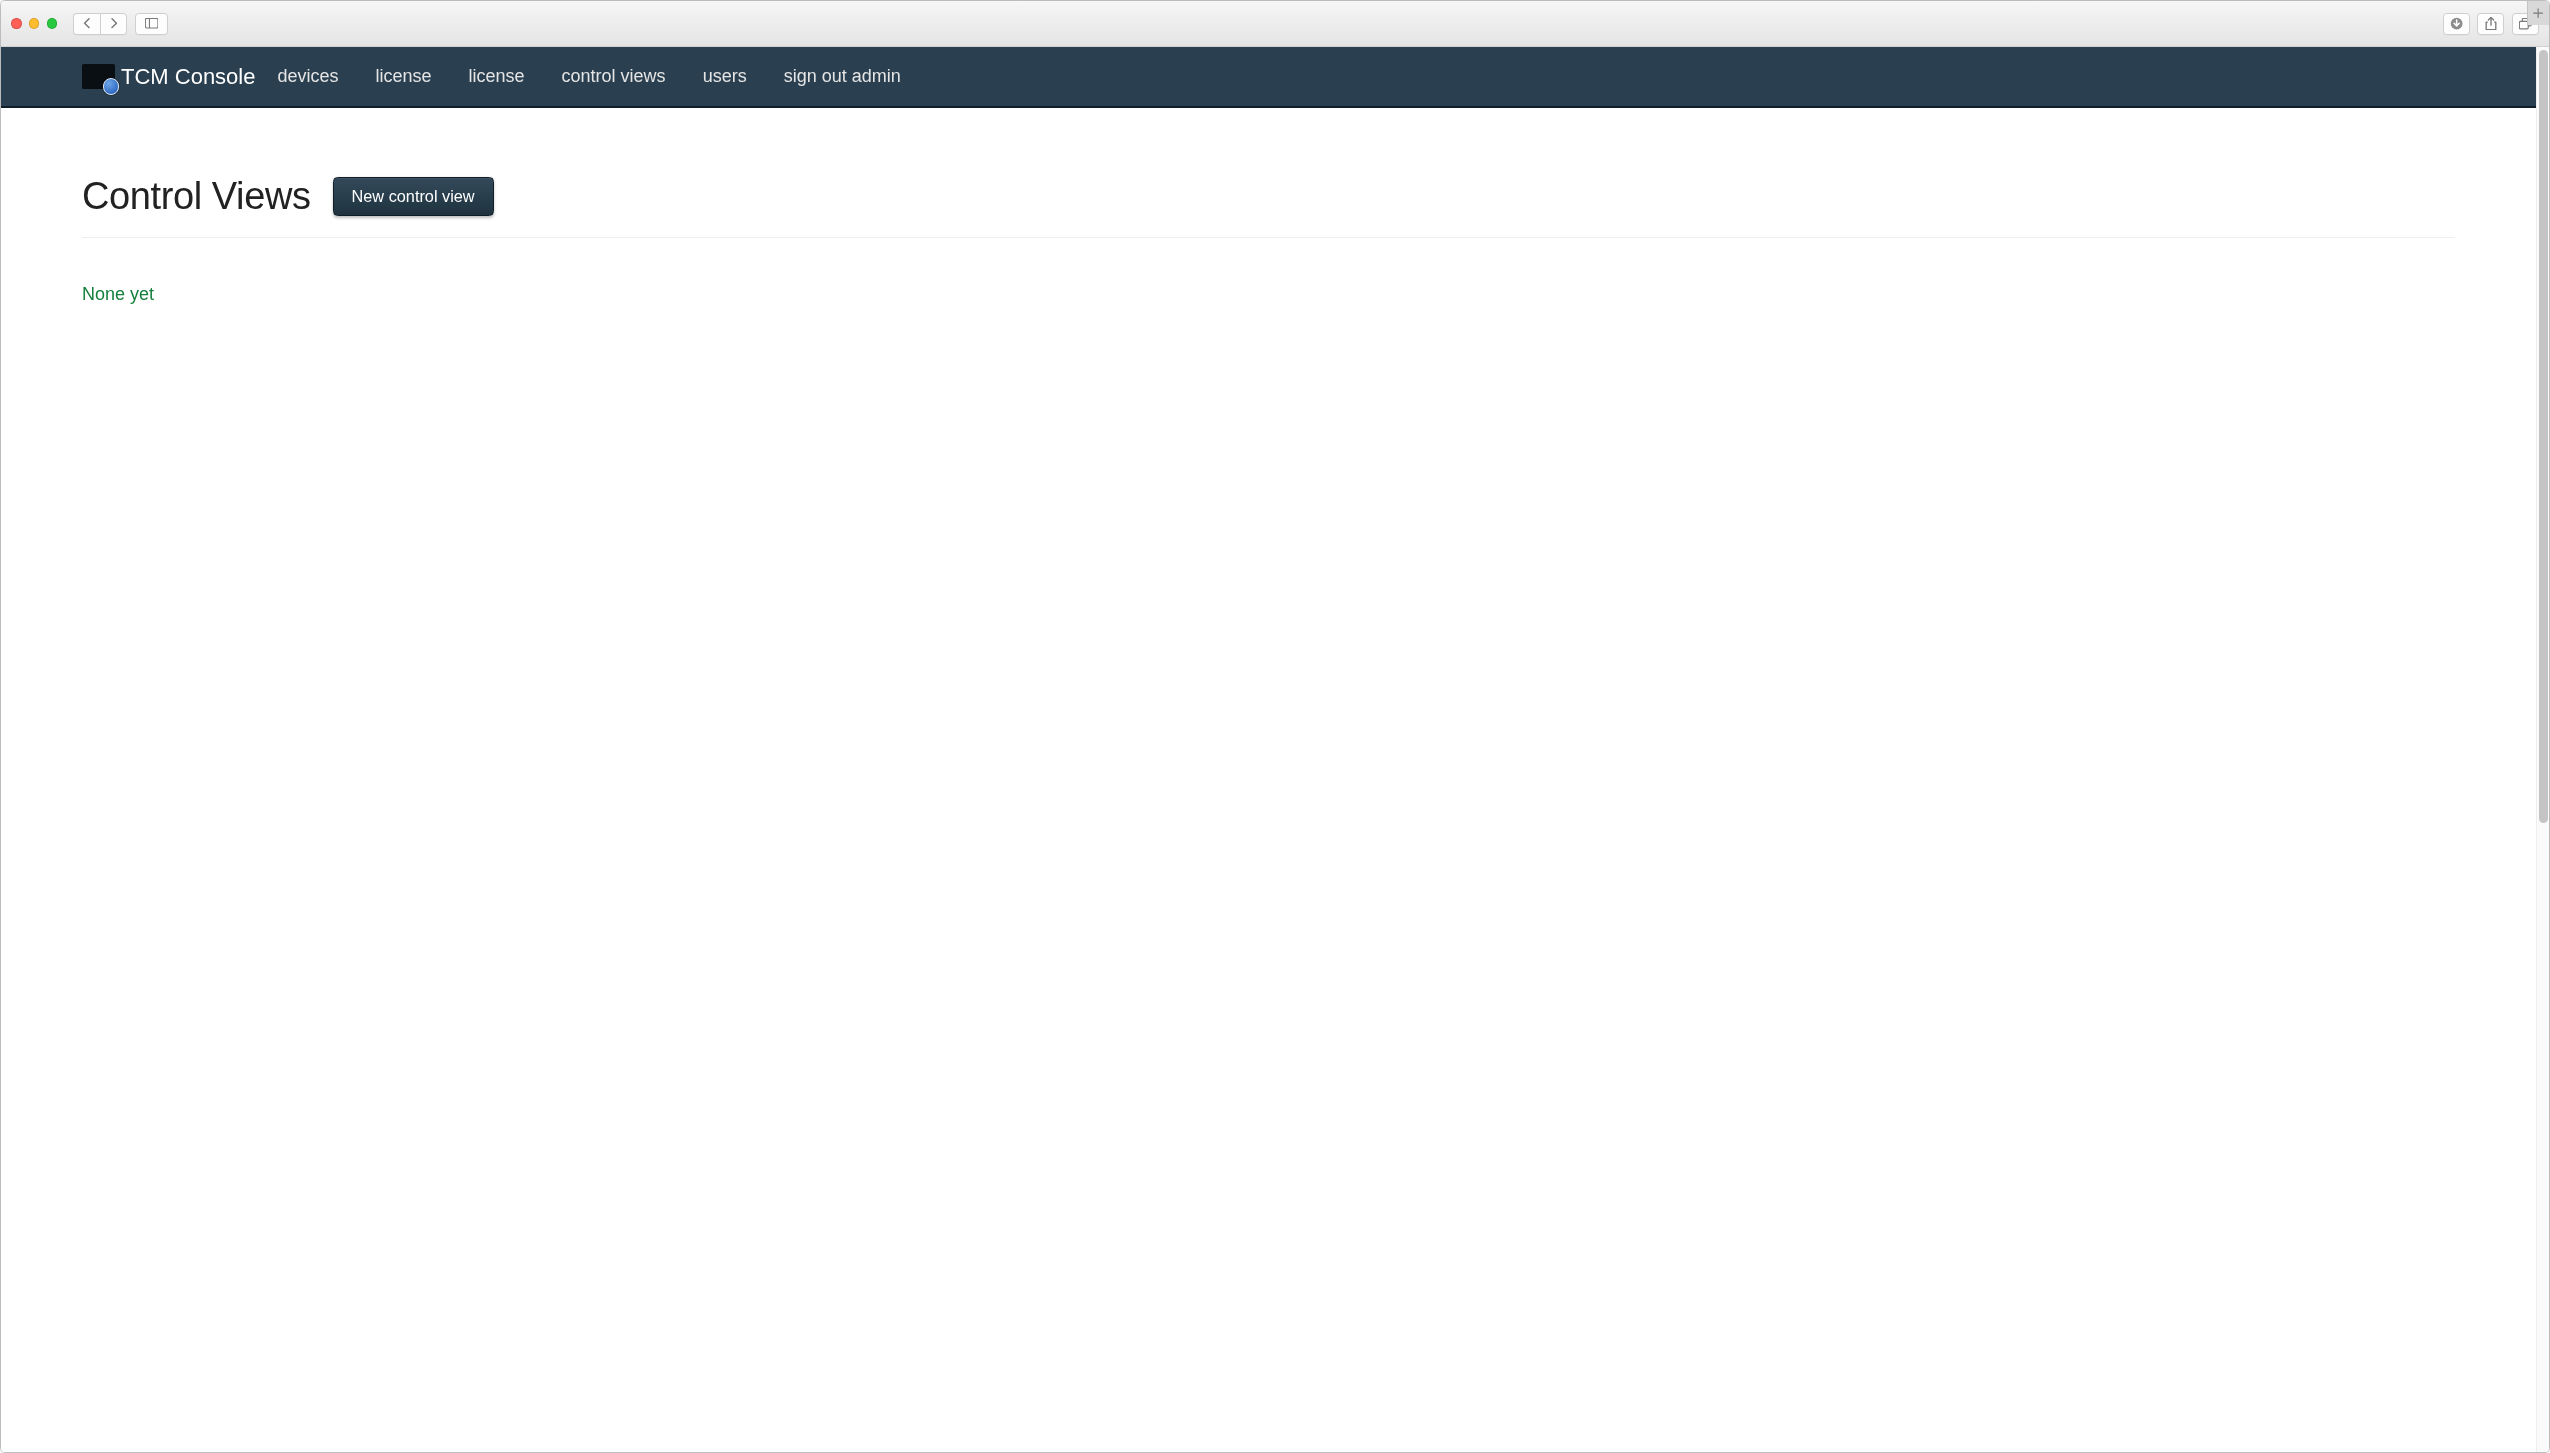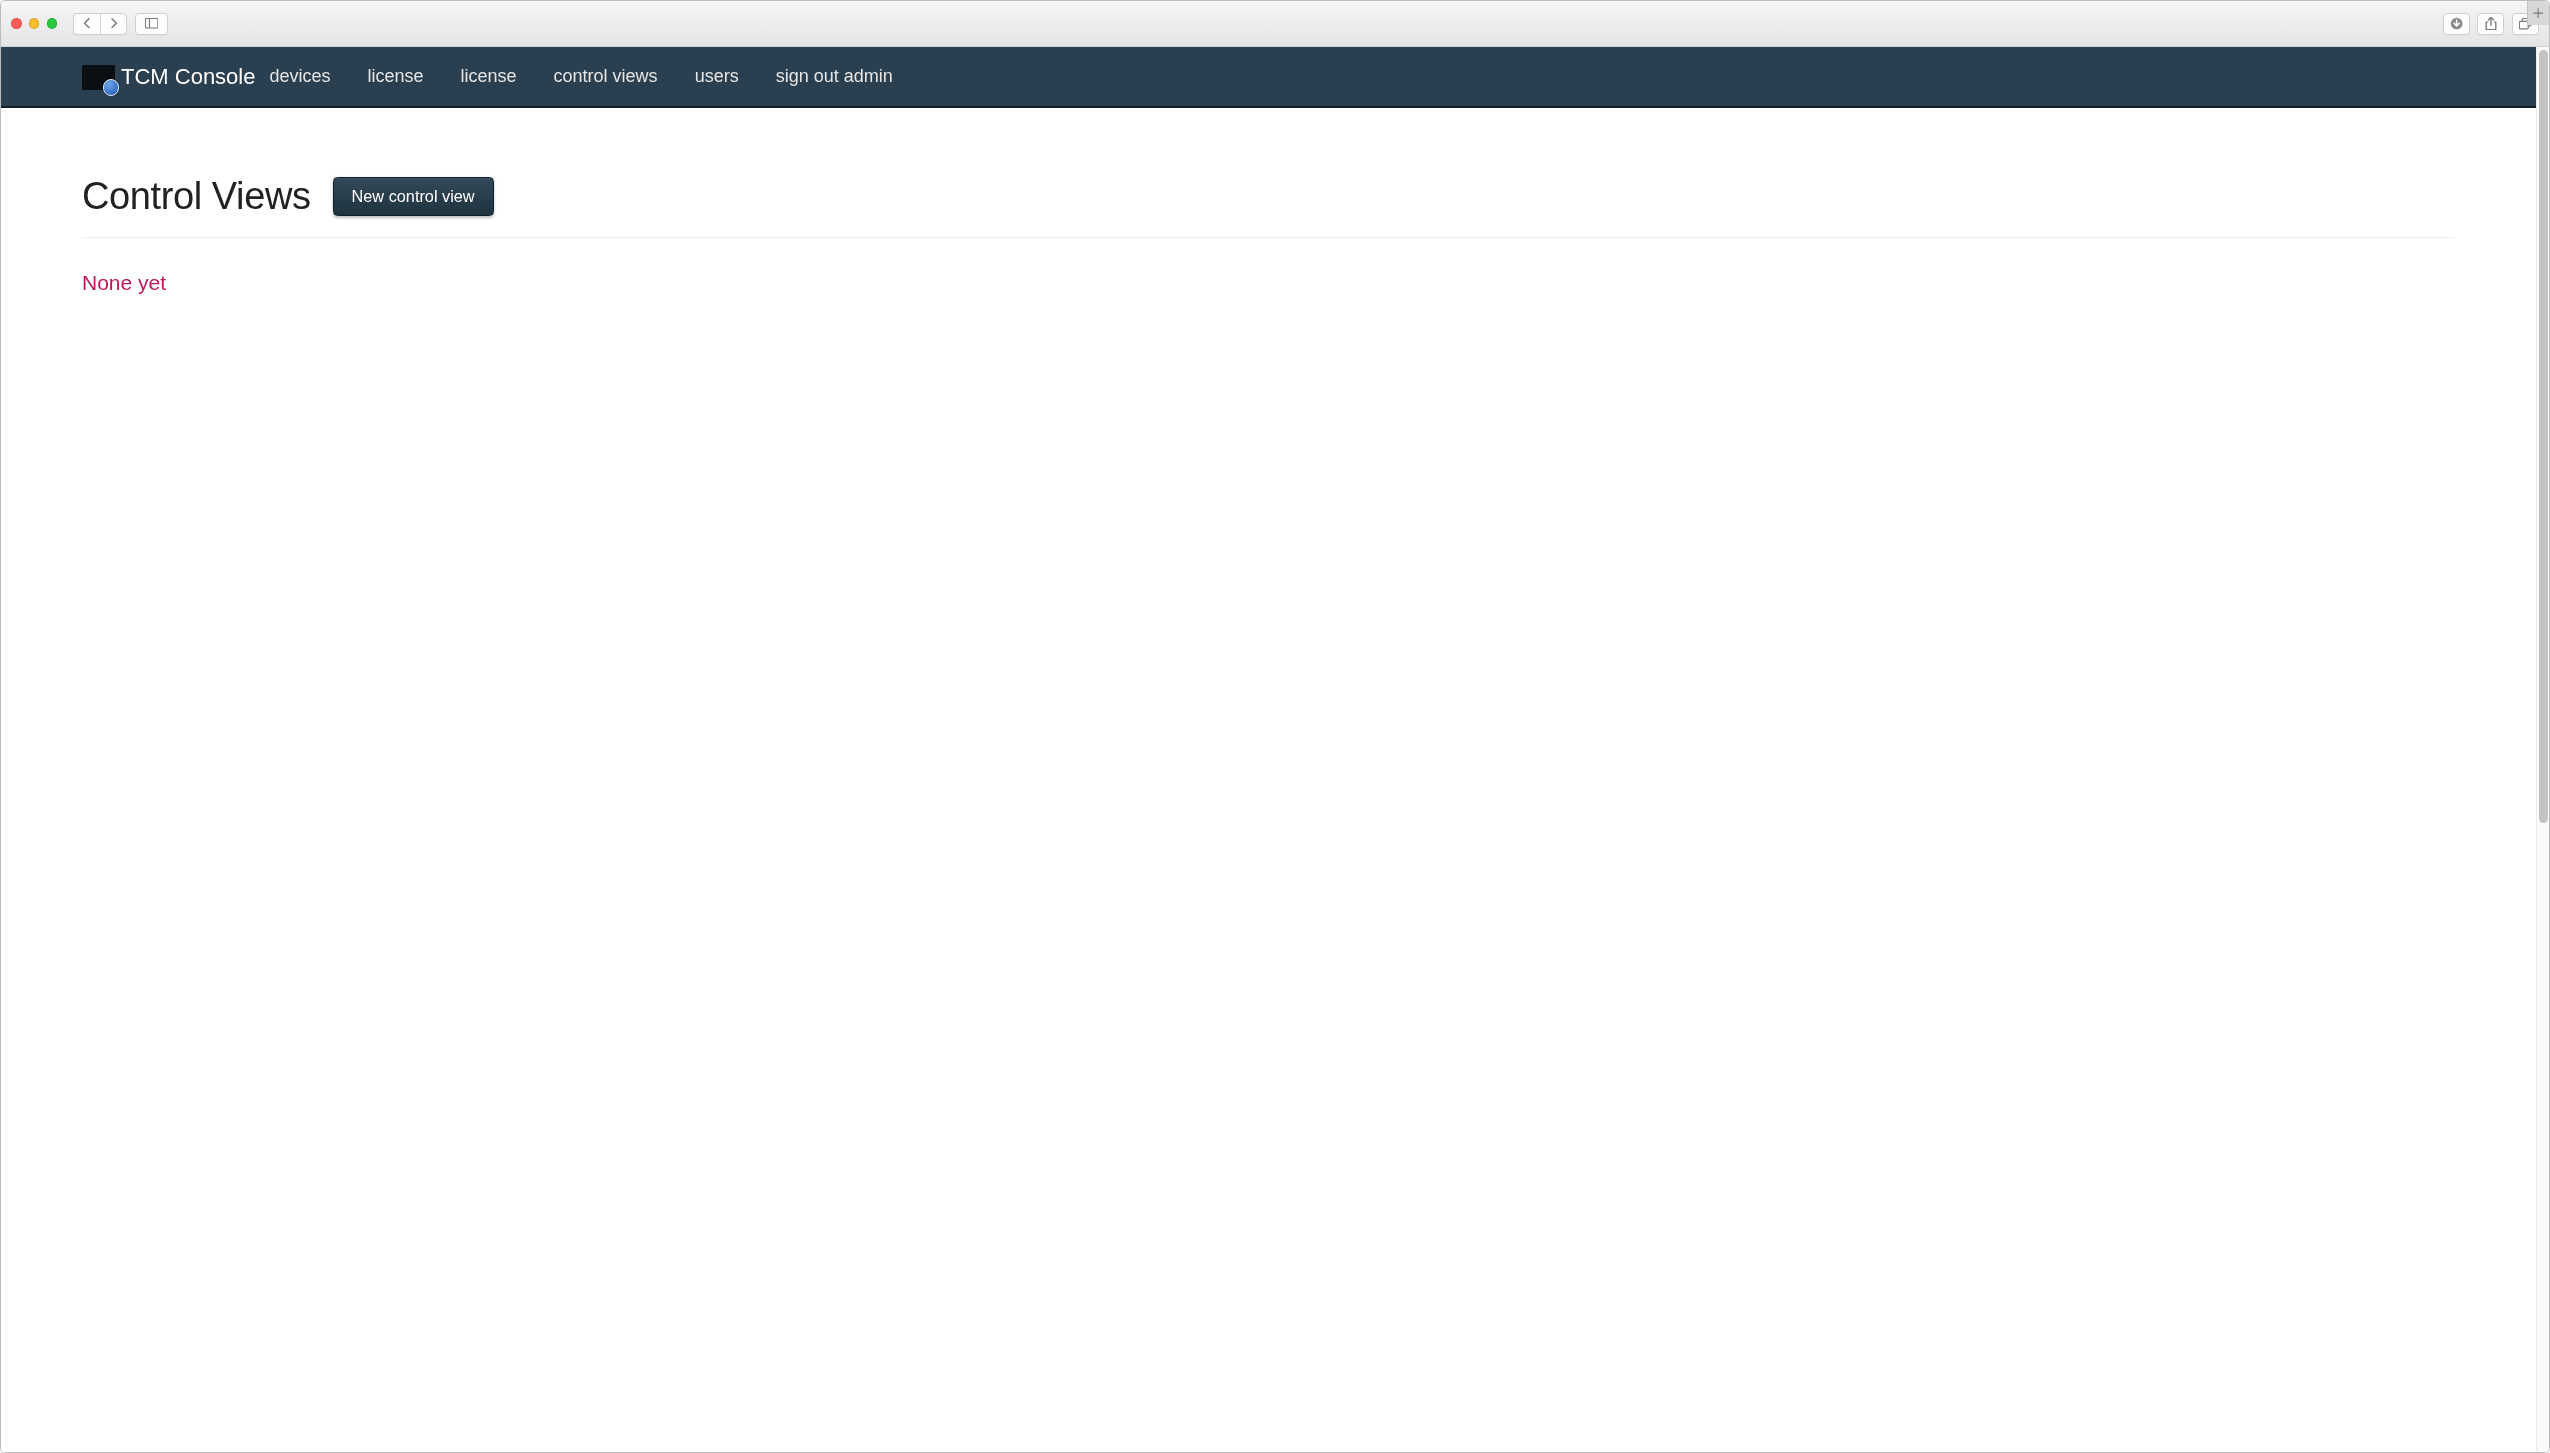--- a/index.html
+++ b/index.html
@@ -123,27 +123,27 @@
   .navbar {
     background: var(--navy);
     border-bottom: 2.2px solid #0e1f29;
     display: flex;
     align-items: center;
     padding: 0 0 0 0;
     height: 61px;
   }
   .brand {
     display: flex;
-    align-items: flex-end;
+    align-items: flex-start;
     gap: 6px;
     color: #fff;
     font-size: 22px;
     font-weight: 400;
     margin-left: 81px;
-    margin-right: 14px;
+    margin-right: 22px;
   }
   .brand-logo {
     position: relative;
     width: 33px; height: 25px;
   }
   .brand-logo .monitor {
     position:absolute; inset:0;
     background:#0a0f14;
     border-radius: 1.5px;
   }
@@ -191,23 +191,23 @@
     color: #fff;
     font-size: 16.3px;
     border: 0.7px solid var(--btn-border);
     border-radius: 4.4px;
     padding: 9px 18px;
     cursor: pointer;
     box-shadow: inset 0 0.7px 0 rgba(255,255,255,0.08), 0 1.5px 3px rgba(0,0,0,0.25);
     text-align: right;
   }
   .empty-text {
-    font-size: 21px;
-    color: #be185d;
-    margin-top: 33px;
+    font-size: 18px;
+    color: #15803d;
+    margin-top: 46px;
     font-weight: 300;
   }
 </style>
 </head>
 <body>
 
 <div class="window">
 
   <div class="chrome">
     <div class="traffic-lights">

